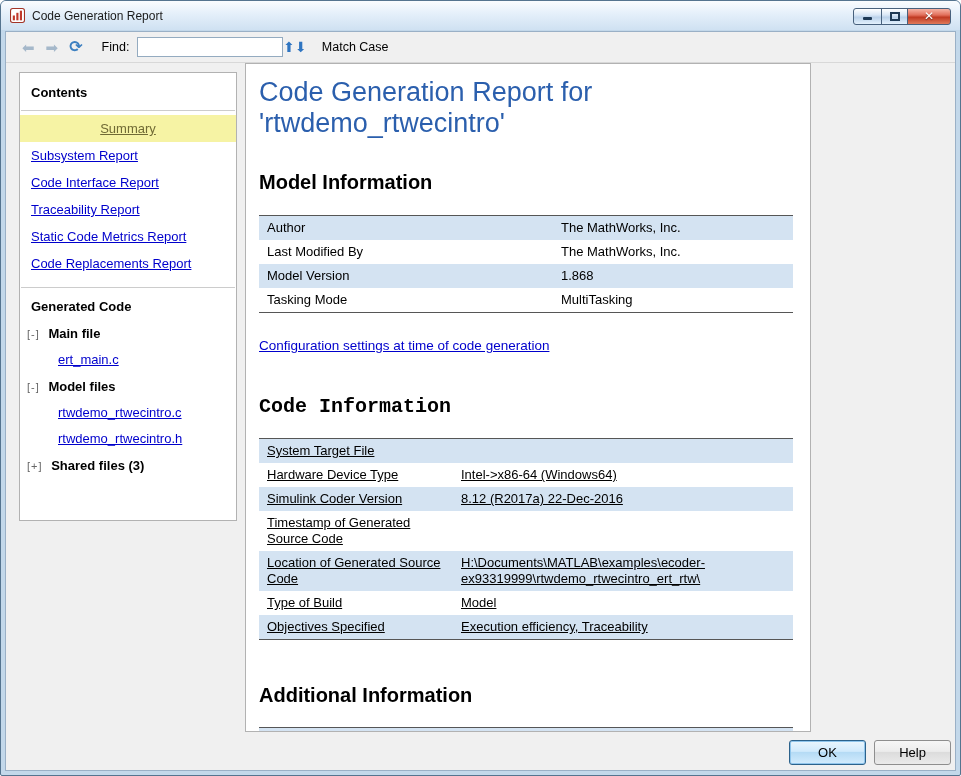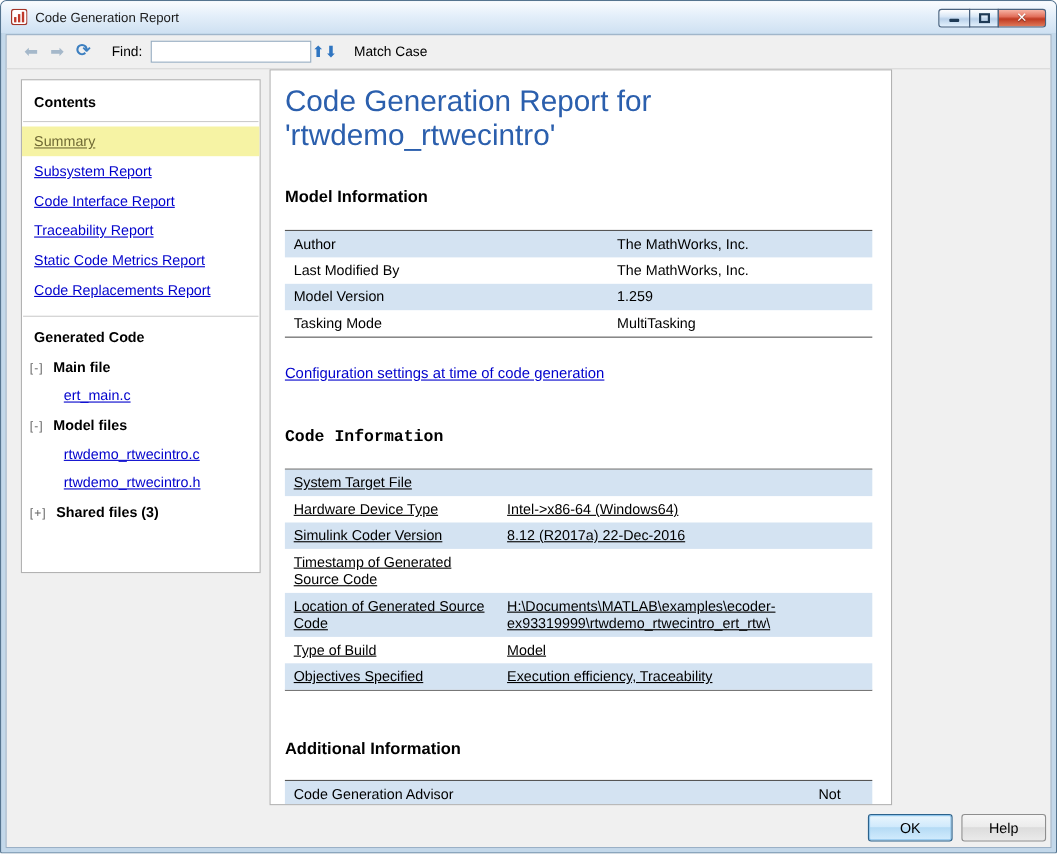--- a/index.html
+++ b/index.html
@@ -58,35 +58,35 @@
 
   
   .sidebar {
     position:absolute; left:13px; top:9px; width:218px; height:449px;
     background:#fff; border:1px solid #b2b2b2; padding:5px 0; overflow:hidden; font-size:13px;
   }
   .sb-heading { font-weight:bold; padding:7px 11px 6px; color:#000; }
   .sb-divider { height:1px; background:#cccccc; margin:4px 1px; }
   .sb-divider.section { margin:10px 1px 4px; }
   .sb-link-row { padding:6px 11px; }
-  .sb-link-row.selected { background:#f6f3a4; }
+  .sb-link-row.selected { background:#f6f3a4;text-align:center; }
   .slink { color:#0000cc; text-decoration:underline; cursor:pointer; }
   .slink.current { color:#706a35; }
   .tree-row { padding:6px 11px 6px 7px; }
   .toggle { font-size:11px; color:#666; margin-right:5px; letter-spacing:1px; cursor:pointer; }
   .tree-label { font-weight:bold; }
   .tree-child { padding:5px 11px 6px 38px; }
 
   
   .main {
     position:absolute; left:239px; top:0; width:566px; height:669px;
     background:#fff; border:1px solid #b2b2b2; padding:2px 17px 0 13px; overflow:hidden;
   }
   .report-title { color:#2b5fad; font-size:27px; font-weight:normal; margin:11px 0 0; }
-  .h2 { font-size:15px; font-weight:bold; margin:0; color:#000; }
+  .h2 { font-size:20px; font-weight:bold; margin:0; color:#000; }
   .h2-mi { margin-top:32px; }
   .h2-ci { margin-top:42px;font-family:Liberation Mono, monospace; }
   .h2-ai { margin-top:44px; }
 
   .dtable { border-top:1px solid #565656; border-bottom:1px solid #565656; font-size:13px; }
   .t1 { margin-top:21px; }
   .t2 { margin-top:20px;text-decoration:underline; }
   .t3 { margin-top:20px; }
   .trow { display:flex; }
   .trow:nth-child(odd) { background:#d4e3f2; }
@@ -211,21 +211,21 @@
           <div class="trow">
             <div class="tkey">Author</div>
             <div class="tval">The MathWorks, Inc.</div>
           </div>
           <div class="trow">
             <div class="tkey">Last Modified By</div>
             <div class="tval">The MathWorks, Inc.</div>
           </div>
           <div class="trow">
             <div class="tkey">Model Version</div>
-            <div class="tval">1.259</div>
+            <div class="tval">1.868</div>
           </div>
           <div class="trow">
             <div class="tkey">Tasking Mode</div>
             <div class="tval">MultiTasking</div>
           </div>
         </div>
 
         <div class="config-row">
           <a class="slink">Configuration settings at time of code generation</a>
         </div>

